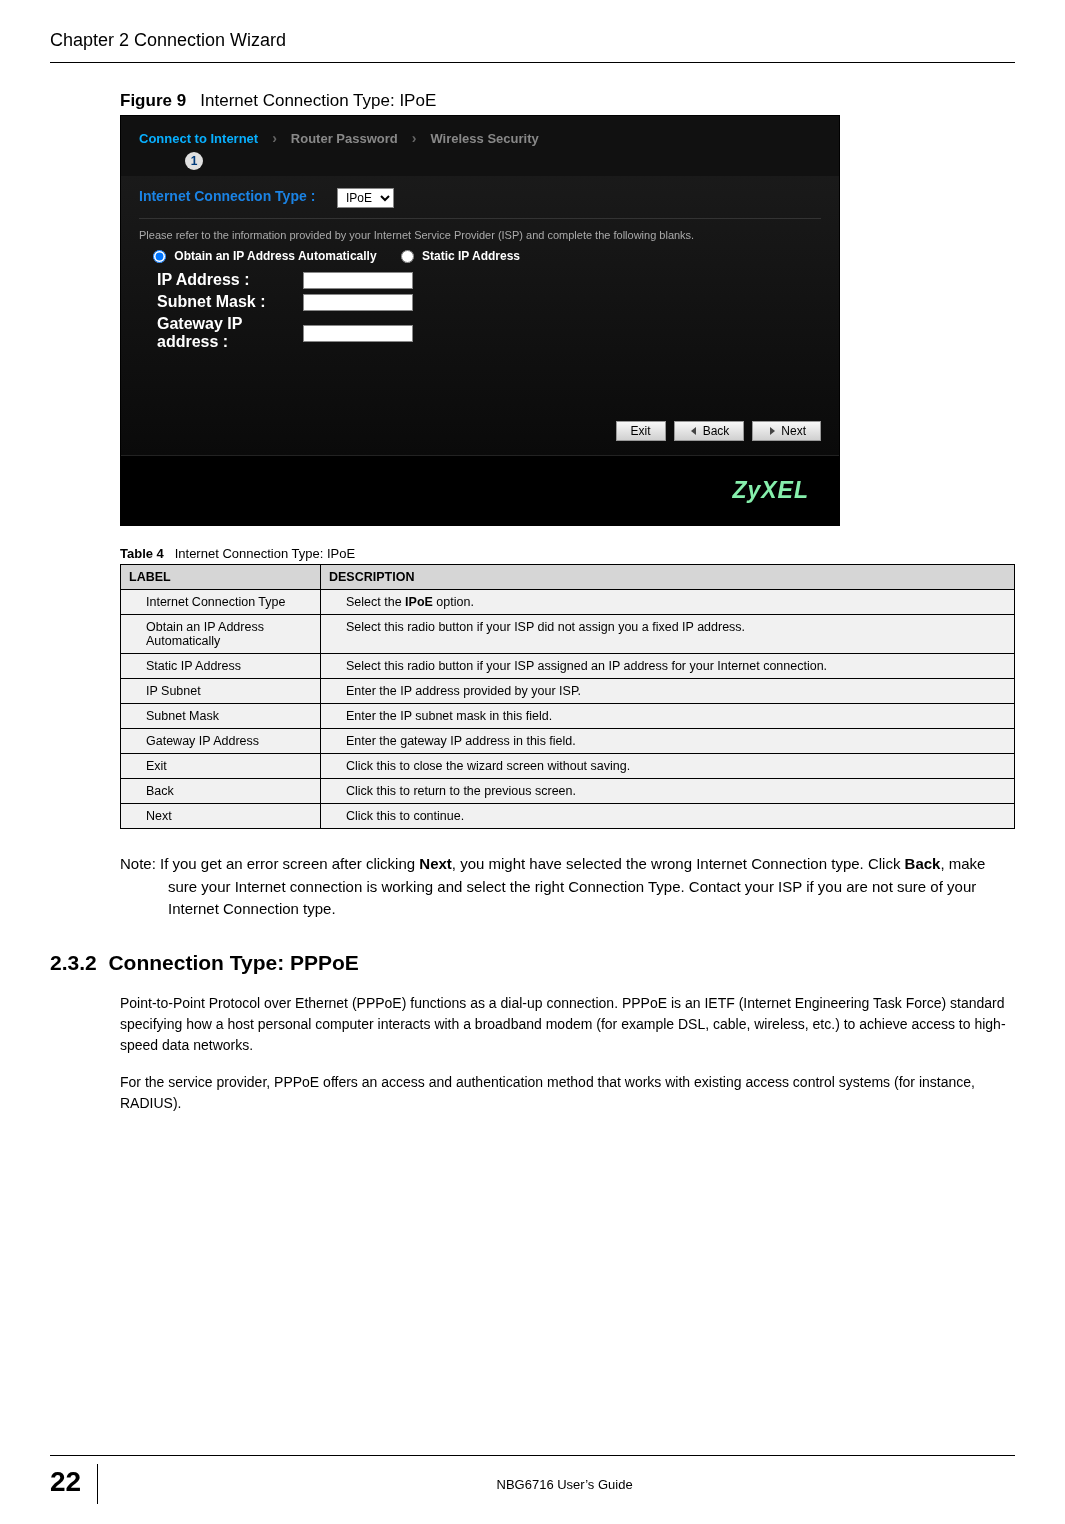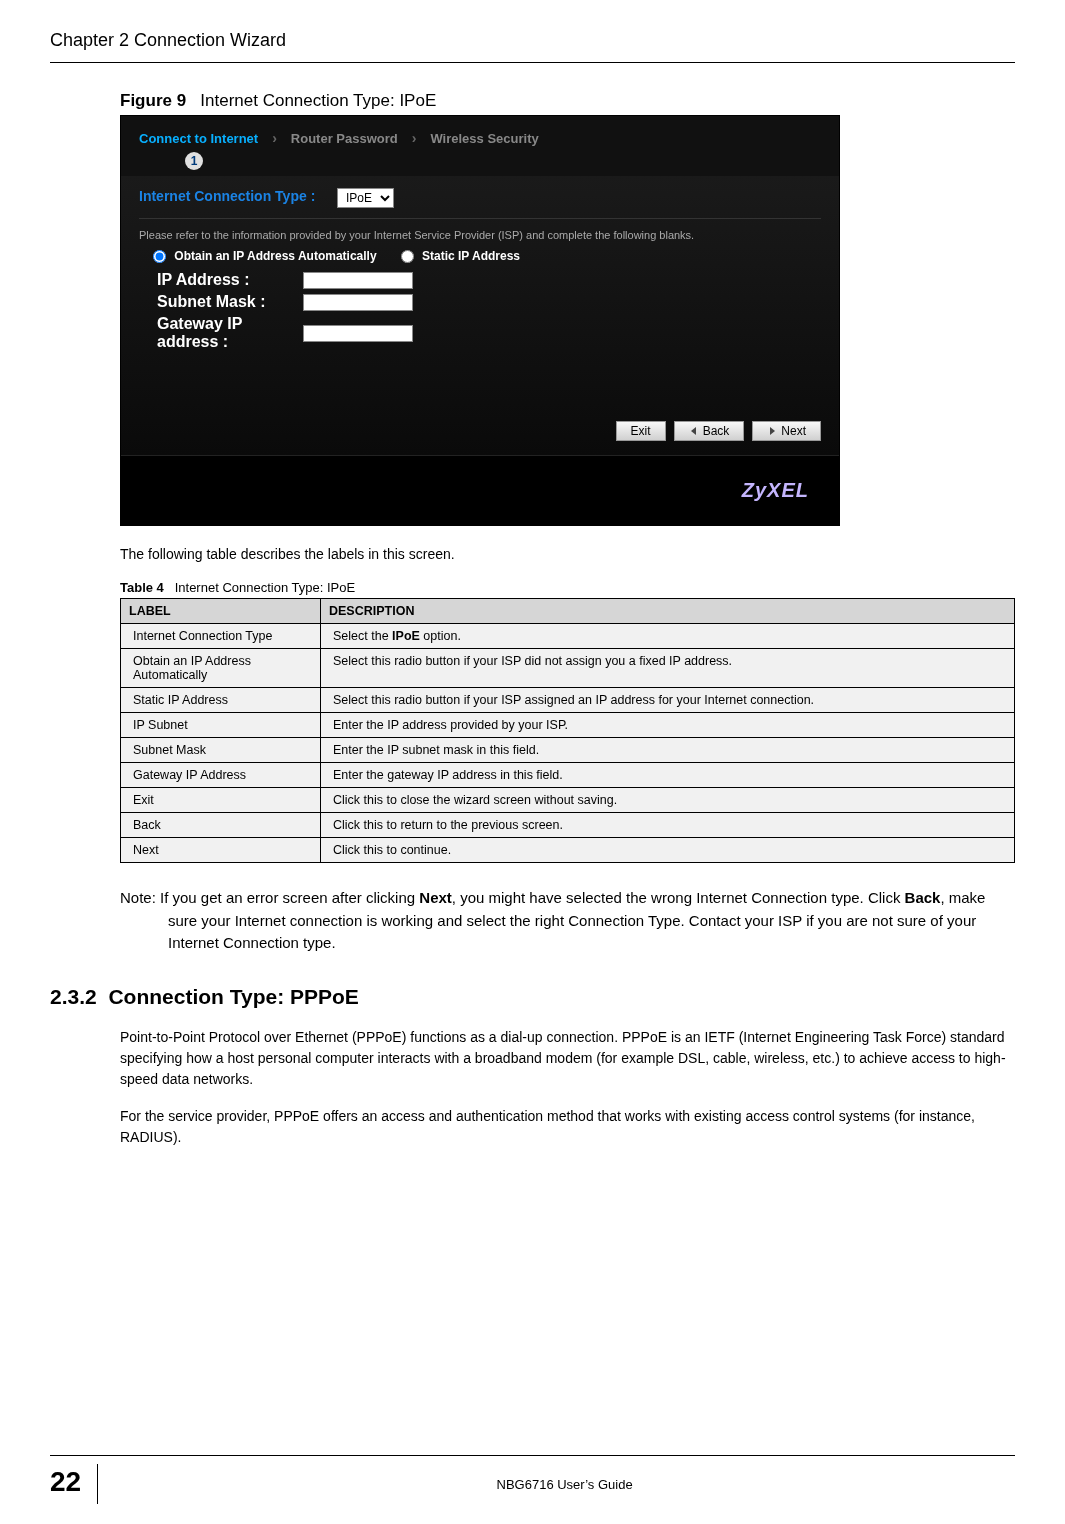--- a/index.html
+++ b/index.html
@@ -138,23 +138,23 @@
   .wiz-footer {
     background: #000;
     height: 70px;
     border-top: 1px solid #222;
     display: flex;
     justify-content: flex-end;
     align-items: center;
     padding-right: 30px;
   }
   .zyxel {
-    color: #c4b5fd;
+    color: #86efac;
     font-family: Arial, sans-serif;
-    font-size: 20px;
+    font-size: 23px;
     font-style: italic;
     font-weight: bold;
     letter-spacing: 1px;
   }
 
   .body-text { font-size: 14px; margin-bottom: 18px; }
 
   .tbl-caption { font-size: 13px; margin-bottom: 3px; }
   .tbl-caption b { font-weight: bold; }
   table.desc {
@@ -165,21 +165,21 @@
   }
   table.desc th {
     background: #d6d6d6;
     text-align: left;
     padding: 5px 8px;
     border: 1px solid #000;
     font-weight: bold;
   }
   table.desc td {
     background: #f1f1f1;
-    padding: 5px 12px;
+    padding: 5px 25px;
     border: 1px solid #000;
     vertical-align: top;
   }
   table.desc td.label-col { width: 200px; }
 
   .note-block {
     font-size: 15px;
     line-height: 1.5;
     margin-bottom: 30px;
     padding-left: 48px;
@@ -305,21 +305,20 @@
           <span>Next</span>
         </button>
       </div>
     </div>
 
     <div class="wiz-footer">
       <span class="zyxel">ZyXEL</span>
     </div>
   </div>
 
-  <p class="body-text">The following table describes the labels in this screen.</p>
 
   <div class="tbl-caption">
     <b>Table 4</b>&nbsp;&nbsp;
     <span>Internet Connection Type: IPoE</span>
   </div>
 
   <table class="desc">
     <thead>
       <tr>
         <th>LABEL</th>

